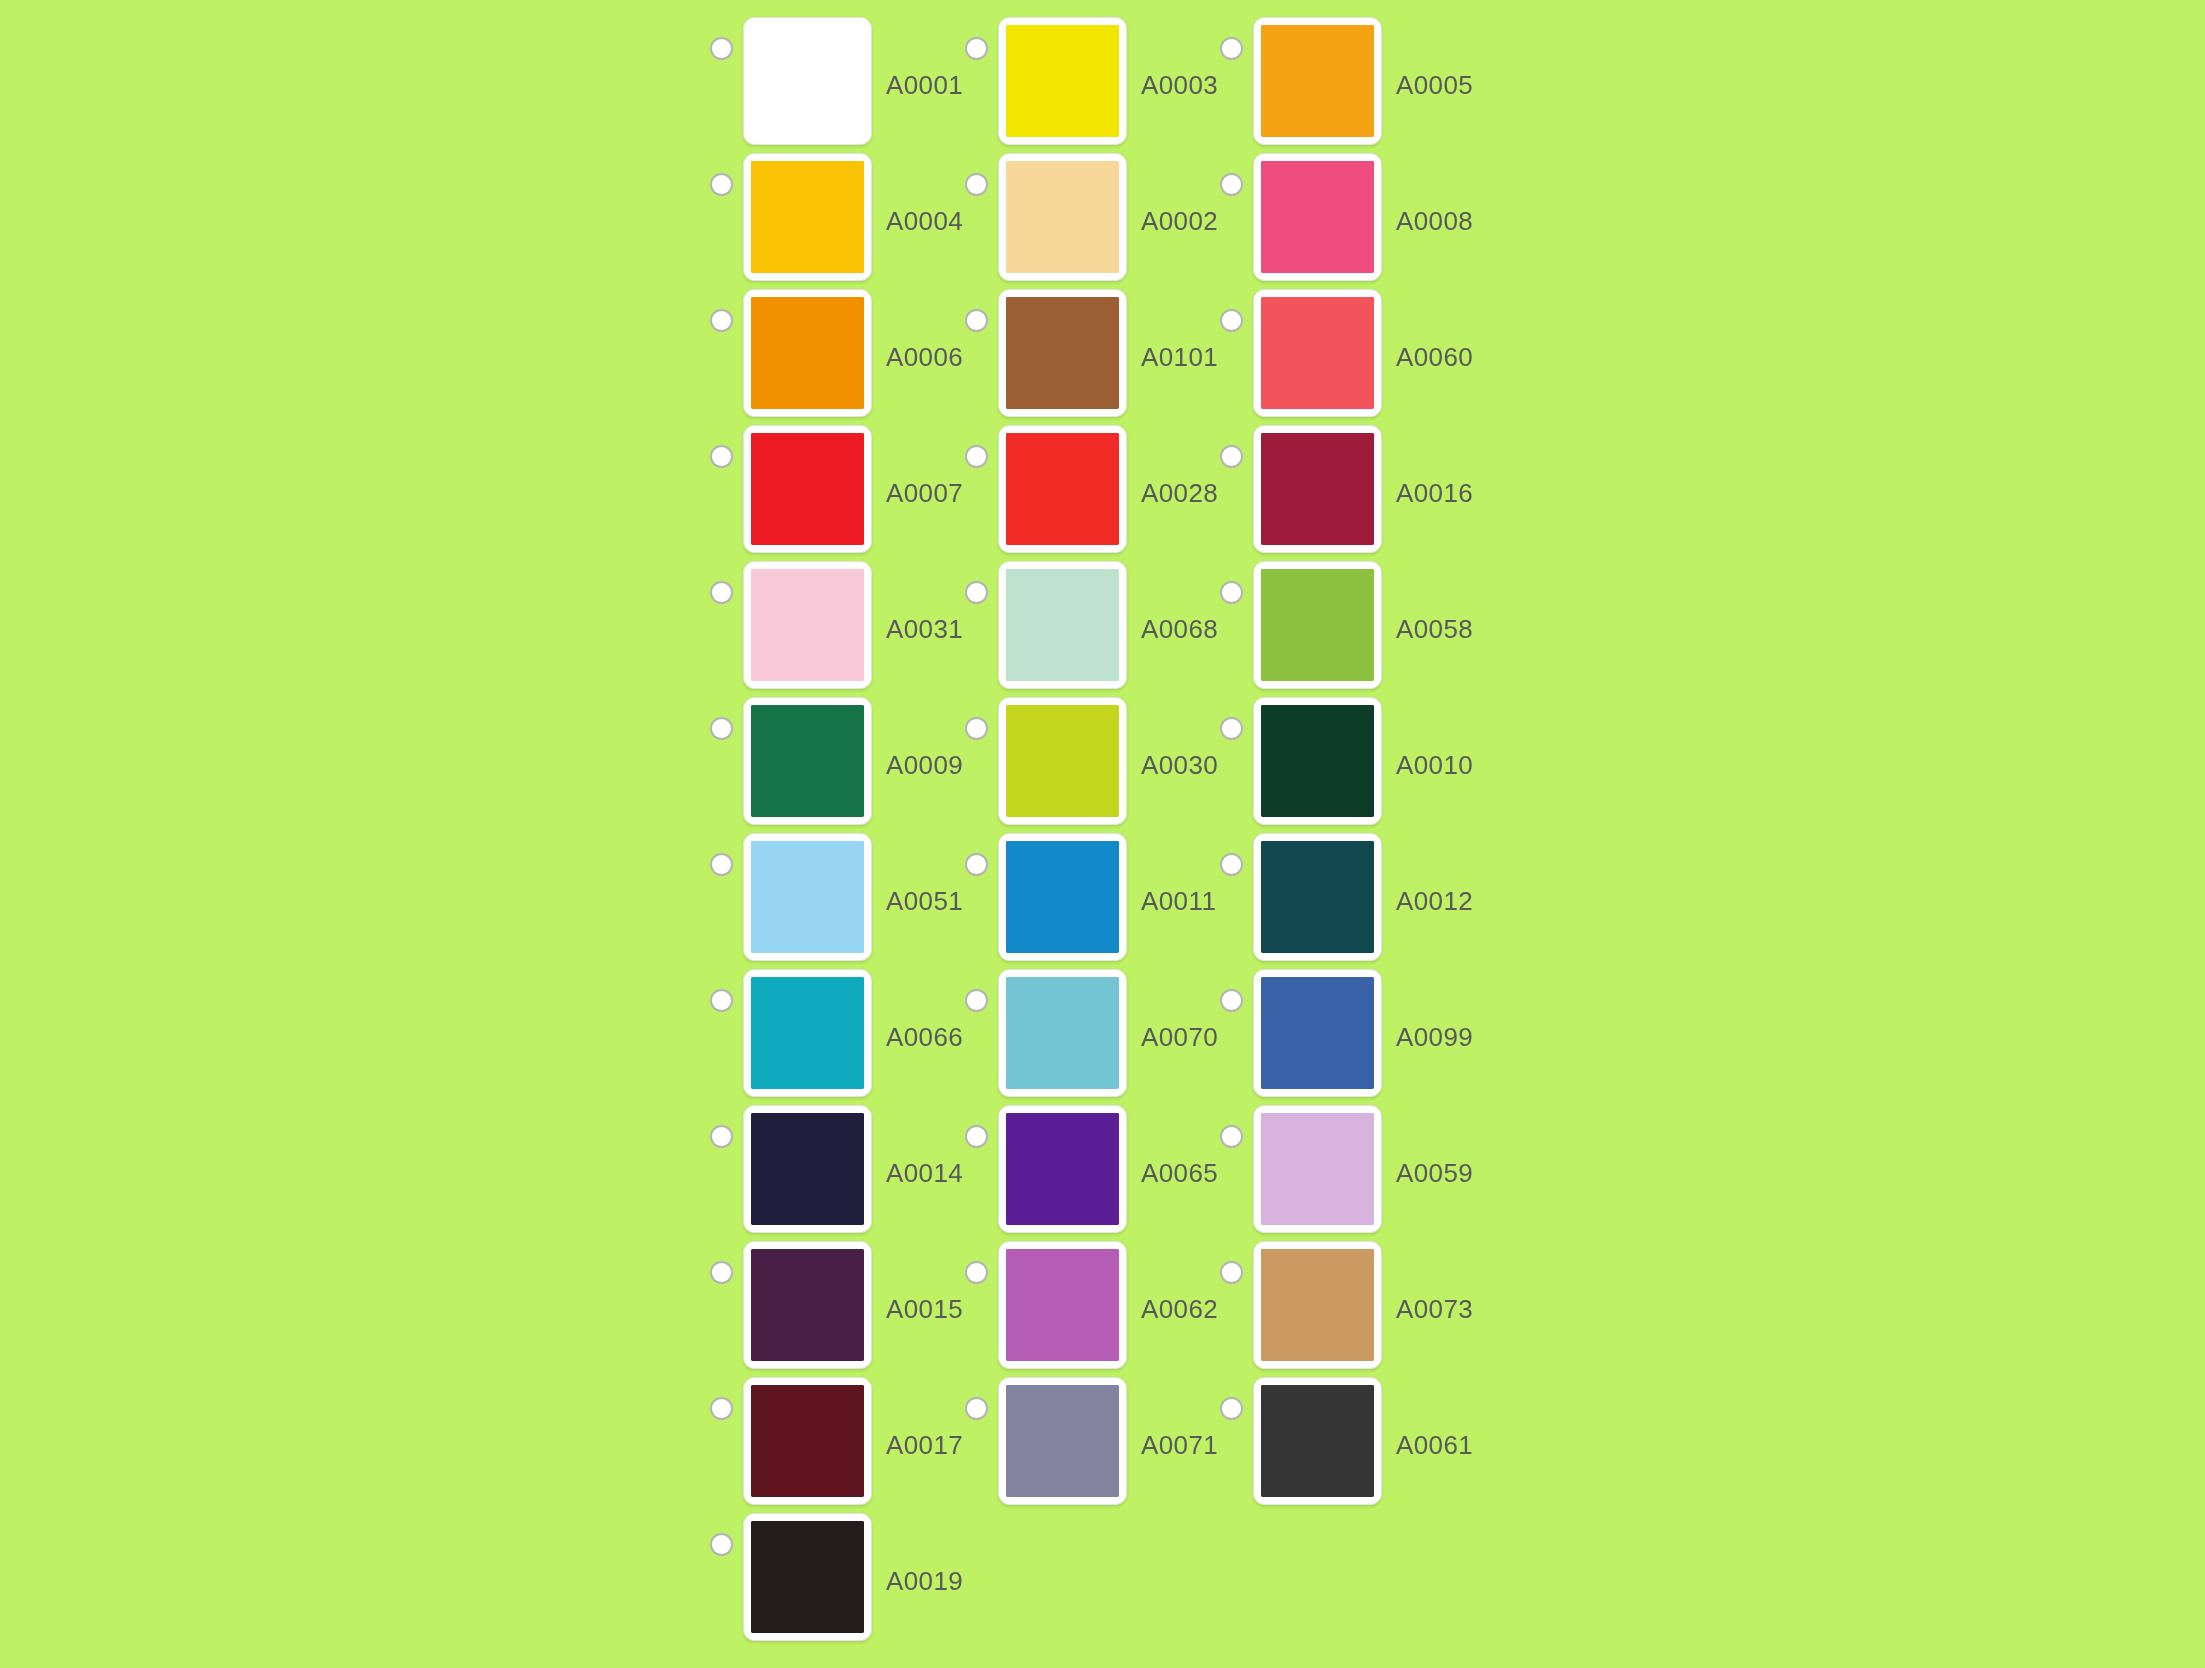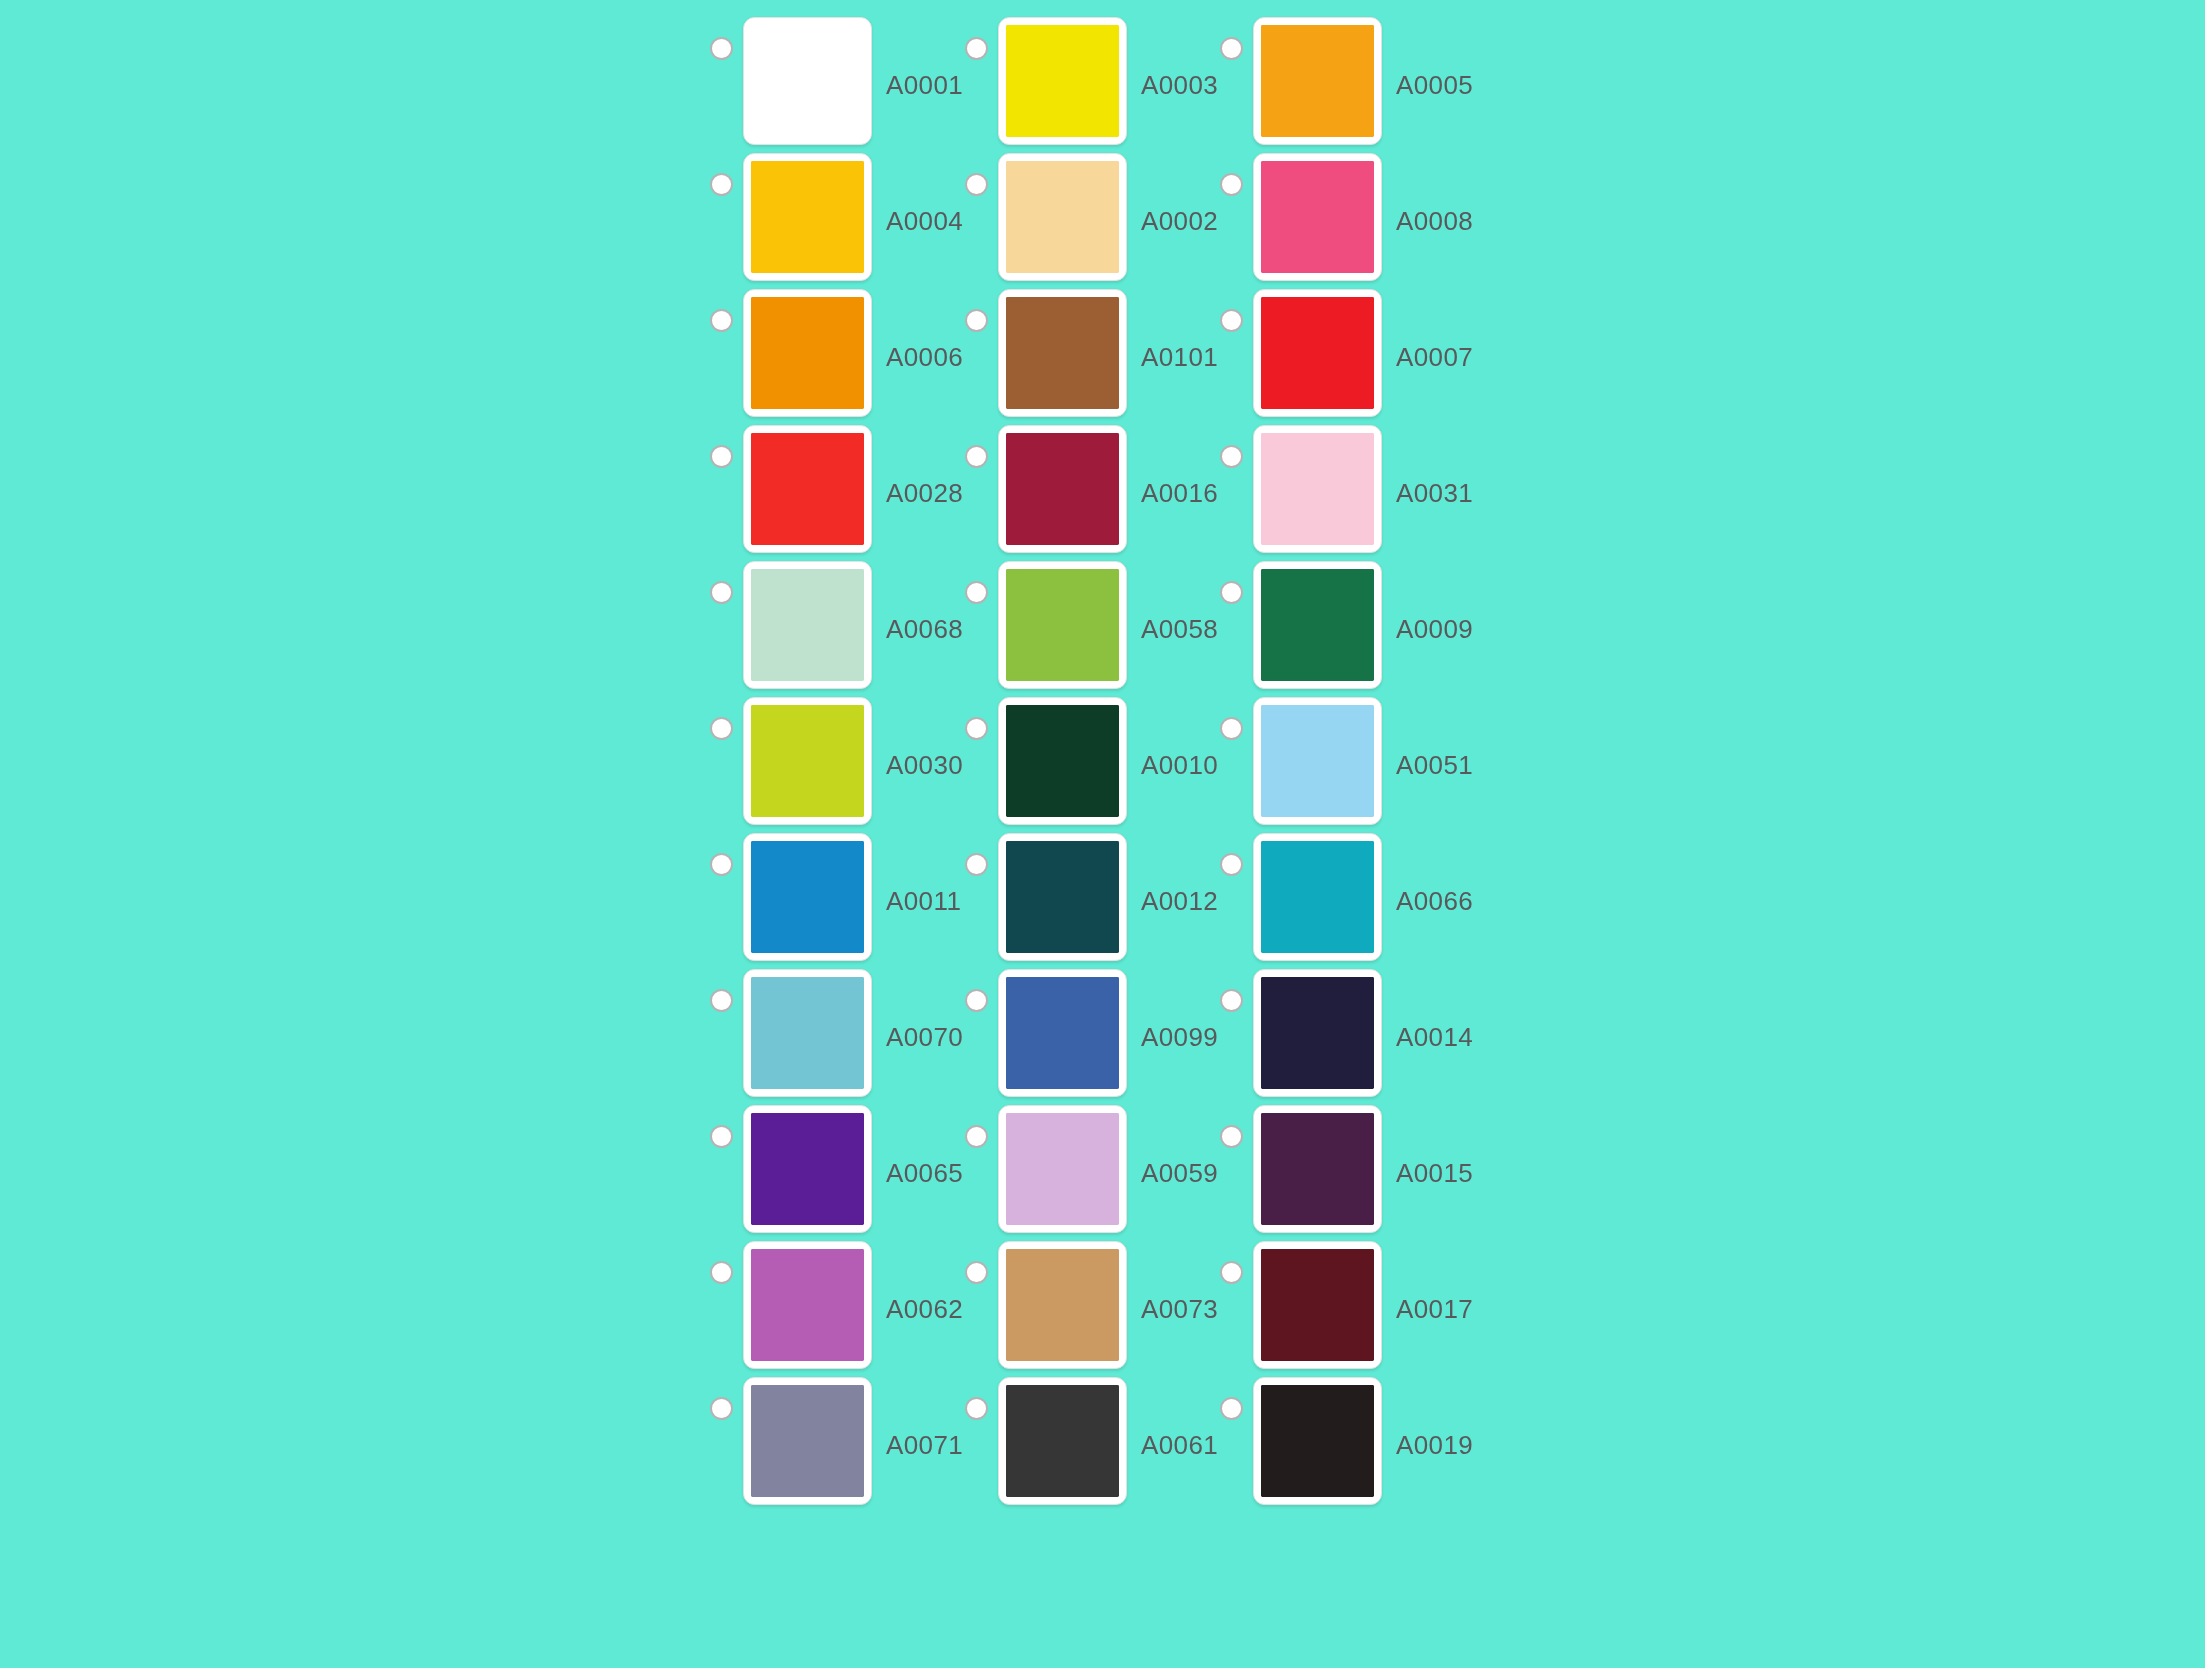--- a/index.html
+++ b/index.html
@@ -11,21 +11,21 @@
     width: 2205px;
     height: 1669px;
     font-family: "Liberation Sans", sans-serif;
     overflow: hidden;
   }
 
   #palette-root {
     position: relative;
     width: 2205px;
     height: 1669px;
-    background: #5eead4;
+    background: #bef264;
   }
 
   .swatch-grid {
     position: absolute;
     left: 710px;
     top: 17px;
     width: 795px;
     display: grid;
     grid-template-columns: repeat(3, 255px);
     grid-auto-rows: 136px;
@@ -146,20 +146,27 @@
       <div class="swatch-item">
         <span class="radio"></span>
         <span class="swatch-card">
           <span class="swatch-fill" style="background: rgb(156, 94, 51);"></span>
         </span>
         <span class="swatch-label">A0101</span>
       </div>
       <div class="swatch-item">
         <span class="radio"></span>
         <span class="swatch-card">
+          <span class="swatch-fill" style="background: rgb(242, 84, 91);"></span>
+        </span>
+        <span class="swatch-label">A0060</span>
+      </div>
+      <div class="swatch-item">
+        <span class="radio"></span>
+        <span class="swatch-card">
           <span class="swatch-fill" style="background: rgb(237, 28, 36);"></span>
         </span>
         <span class="swatch-label">A0007</span>
       </div>
       <div class="swatch-item">
         <span class="radio"></span>
         <span class="swatch-card">
           <span class="swatch-fill" style="background: rgb(242, 43, 39);"></span>
         </span>
         <span class="swatch-label">A0028</span>

